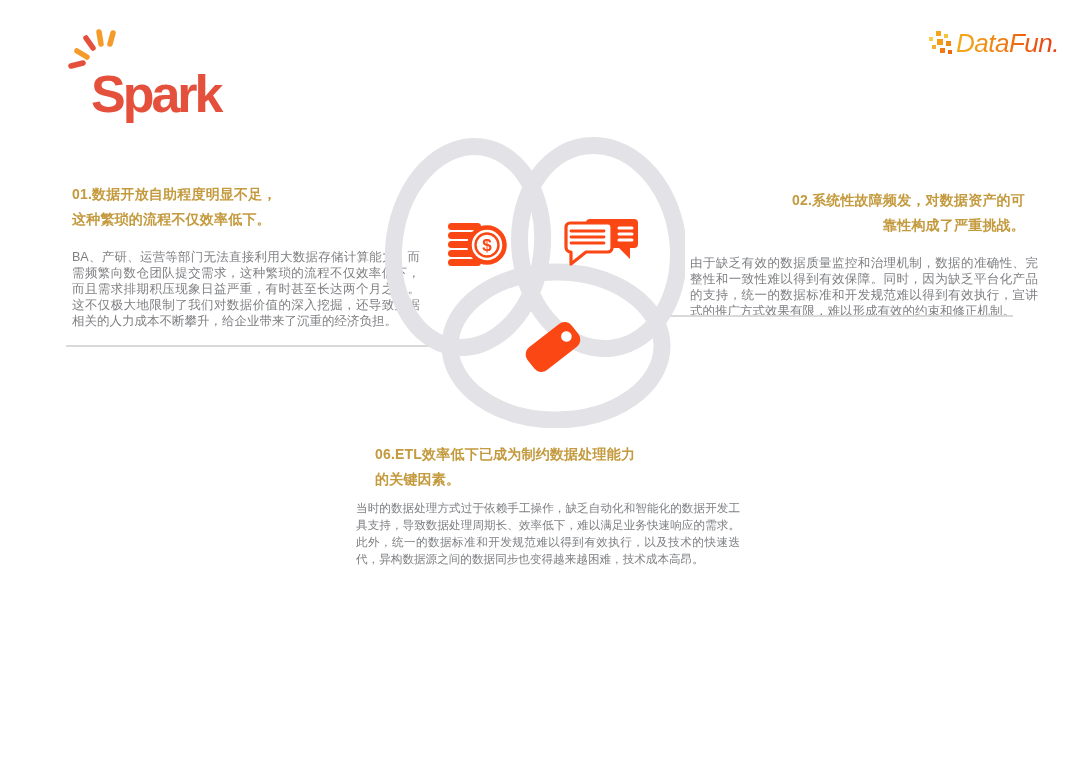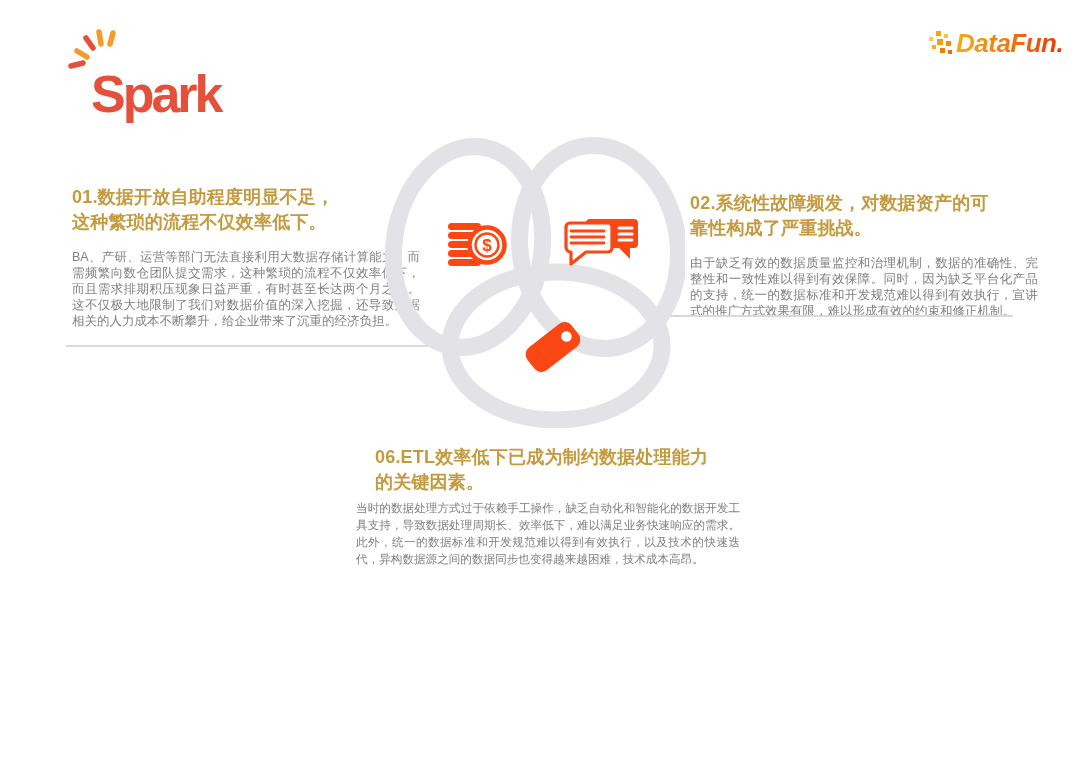--- a/index.html
+++ b/index.html
@@ -12,39 +12,39 @@
   .spark-logo { position:absolute; left:68px; top:26px; width:180px; height:92px; }
   .spark-rays { position:absolute; left:0; top:2px; }
   .spark-text {
     position:absolute; left:23px; top:42px;
     font-size:52px; font-weight:bold; letter-spacing:-3px; color:#E4503C;
     line-height:1;
   }
   .datafun-logo { position:absolute; left:926px; top:24px; height:38px; display:flex; align-items:center; }
   .datafun-pixels { margin-right:2px; }
   .datafun-text {
-    font-size:26px; font-weight:bold; font-style:italic; letter-spacing:-0.5px;
+    font-size:26px; font-weight:normal; font-style:italic; letter-spacing:-0.5px;
     color:#E8560F;
     background:linear-gradient(90deg,#F3AD1A 0%,#EF7D12 45%,#E8380D 100%);
     -webkit-background-clip:text; background-clip:text;
     -webkit-text-fill-color:transparent;
   }
 
   
   .sec-title {
-    position:absolute; font-size:18px; line-height:25px; font-weight:bold;
+    position:absolute; font-size:14px; line-height:25px; font-weight:bold;
     color:#C49A3E; letter-spacing:0.2px;
   }
   .sec-body {
     position:absolute; font-size:12.5px; line-height:16.2px; color:#7E7F82;
     text-align:justify;
   }
   #sec01-title { left:72px;  top:170px; width:345px; }
   #sec01-body  { left:72px;  top:236px; width:348px; }
-  #sec02-title { left:690px; top:176px; width:335px; }
+  #sec02-title { left:690px; top:176px; width:335px;text-align:right; }
   #sec02-body  { left:690px; top:242px; width:348px; }
   #sec03-title { left:375px; top:430px; width:365px; }
   #sec03-body  { left:356px; top:487px; width:384px; font-size:11.6px; line-height:17px; }
 
   .divider { position:absolute; height:1.5px; background:#D9D9D9; }
   #divider-01 { left:66px;  top:345px; width:377px; }
   #divider-02 { left:663px; top:315px; width:350px; }
 
   
   .venn { position:absolute; left:385px; top:133px; }

